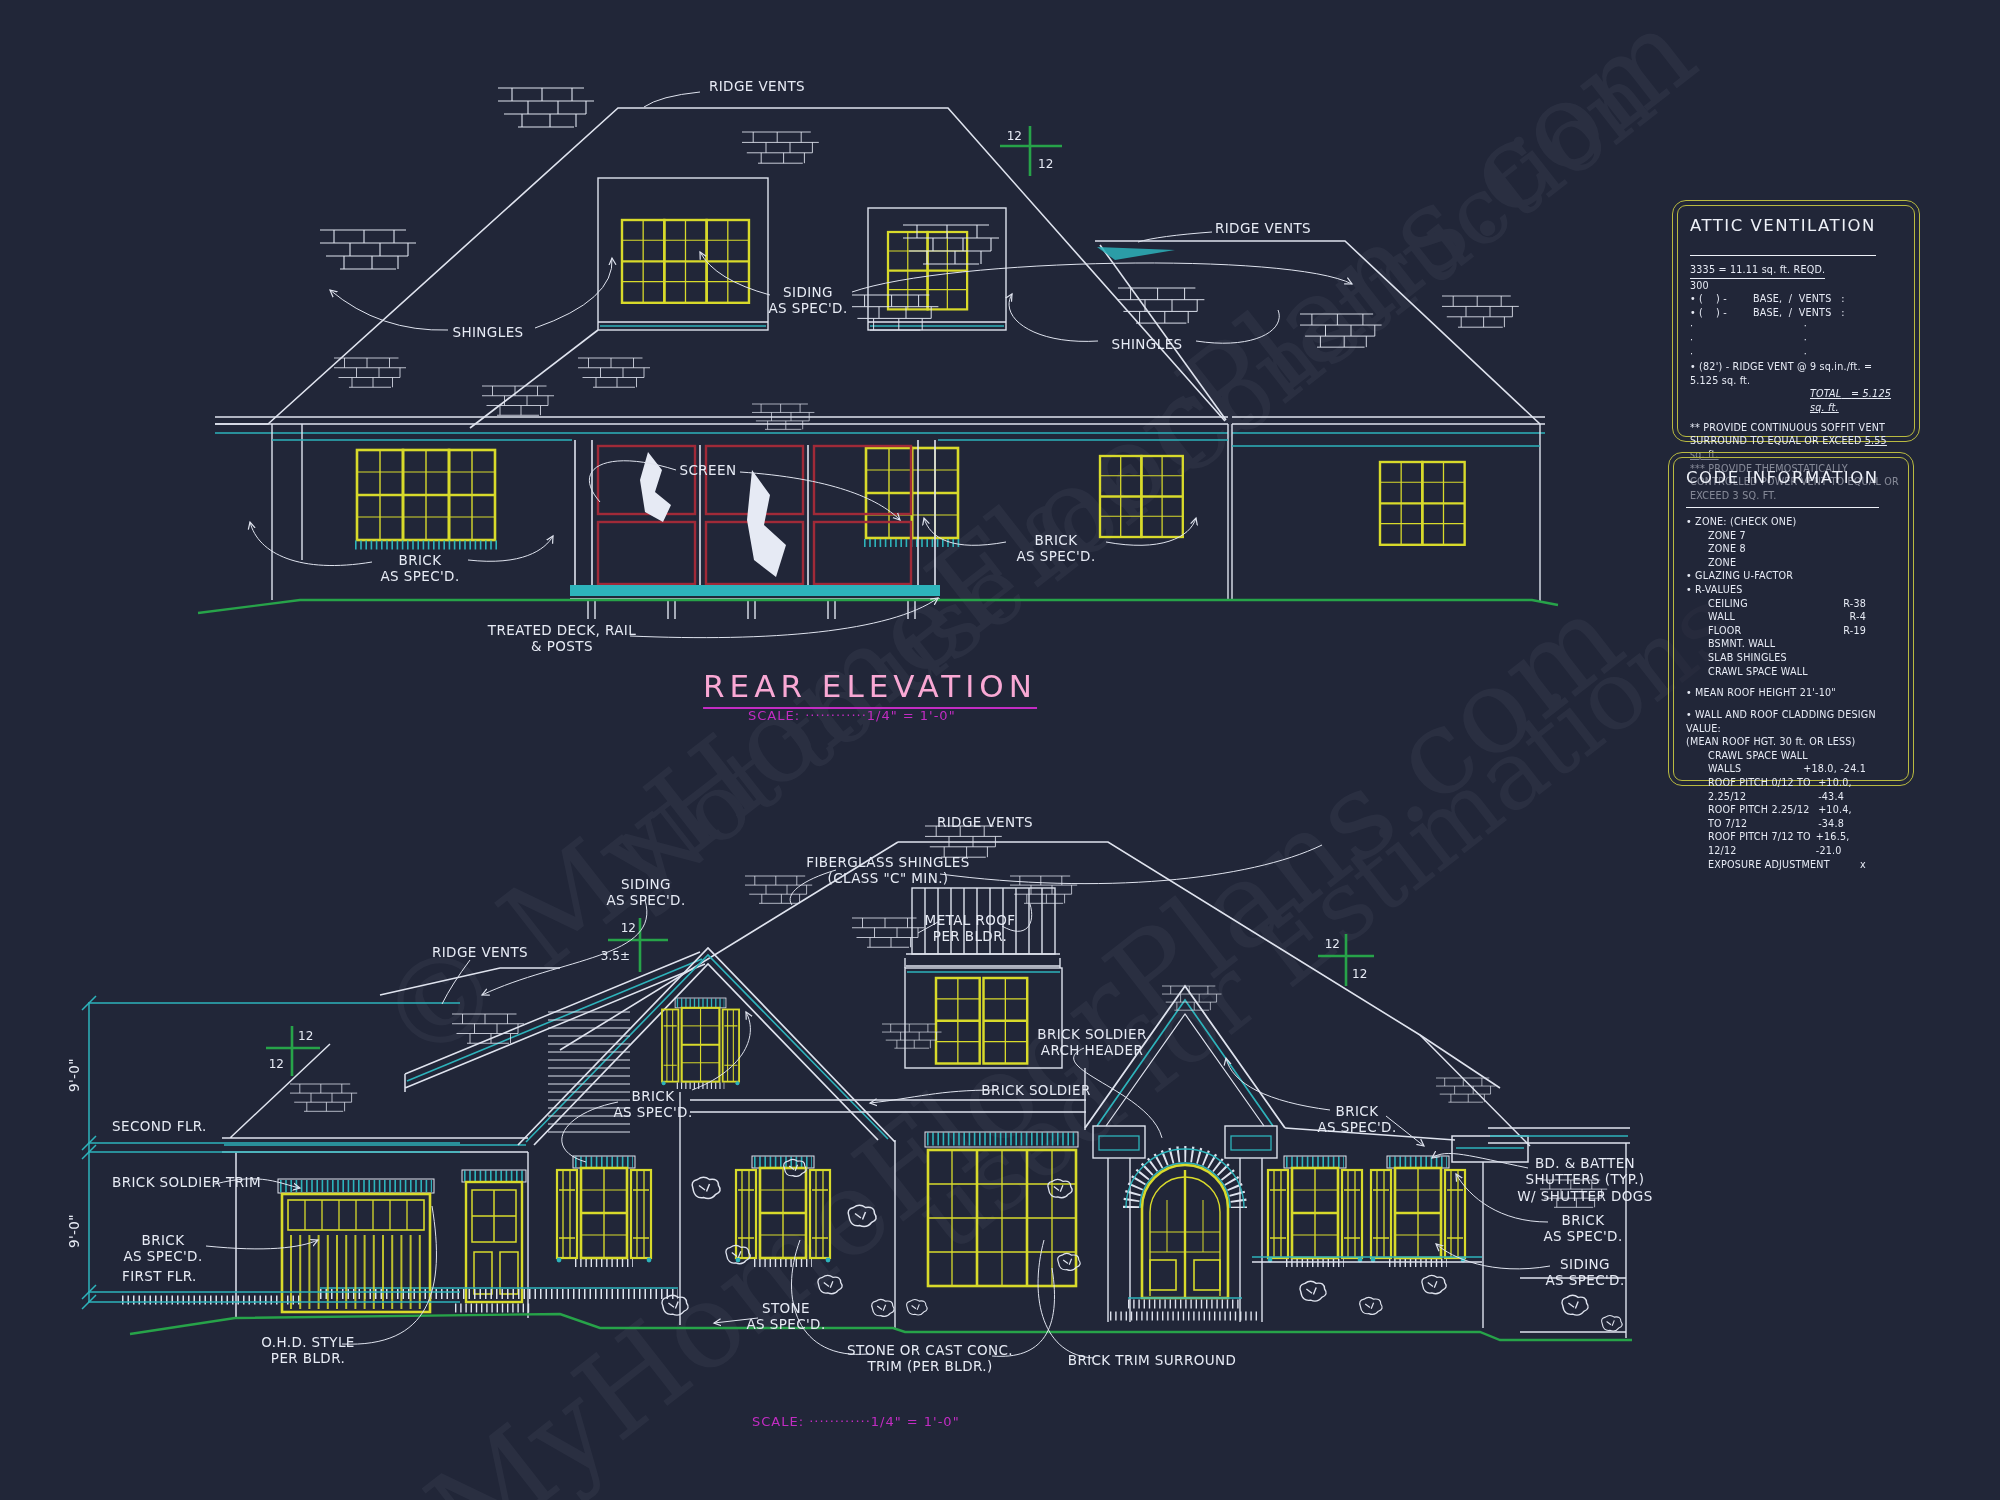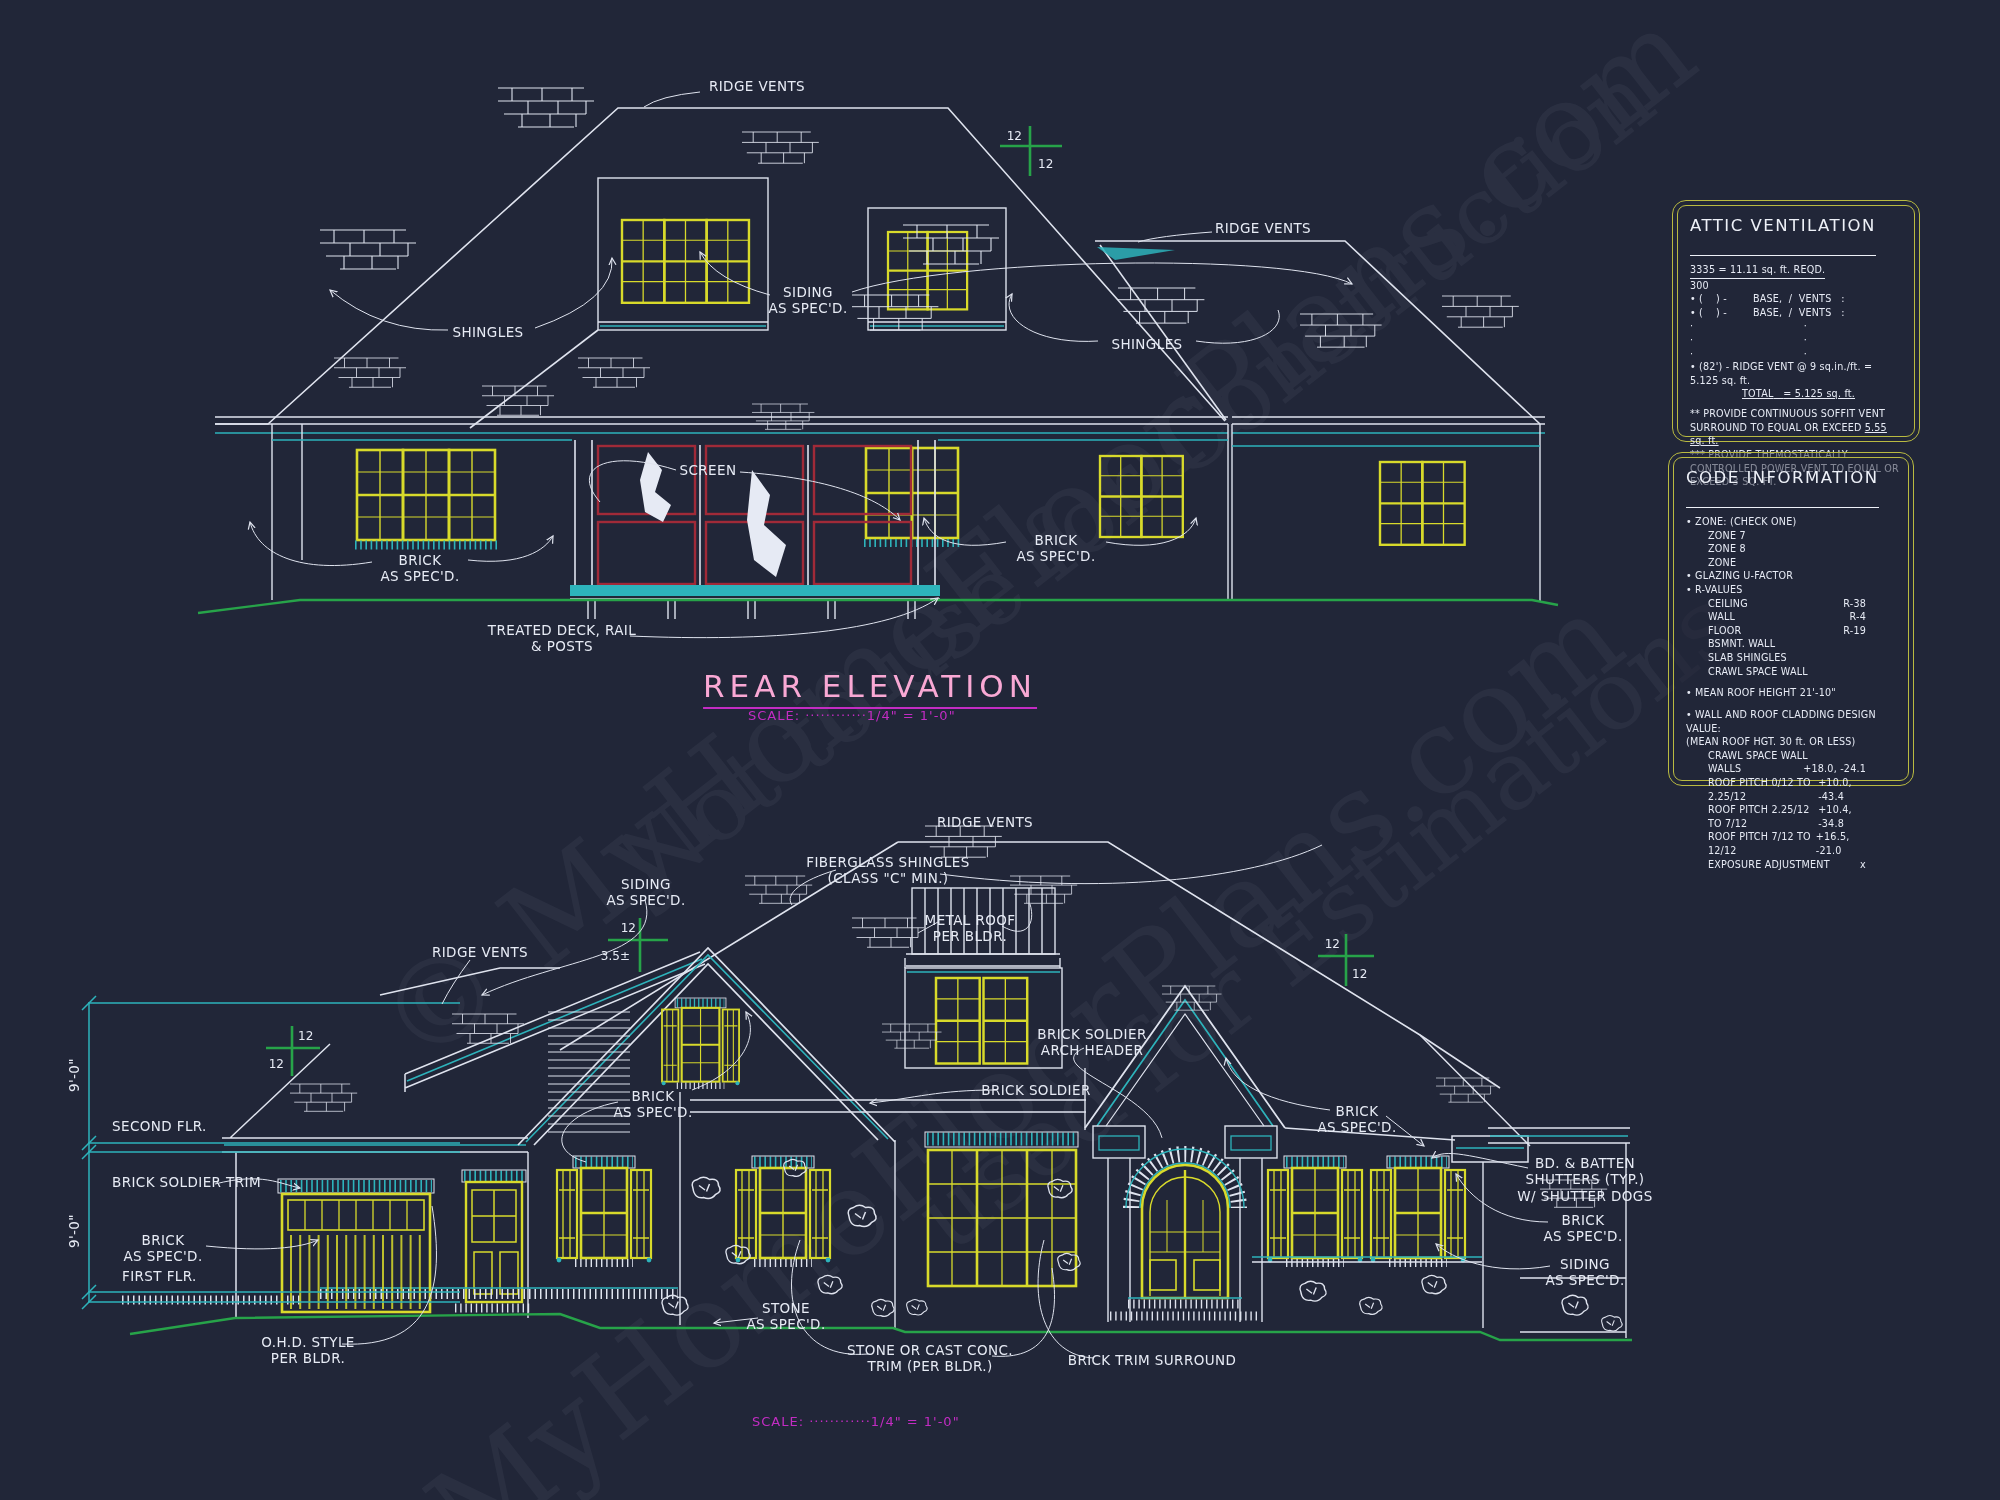--- a/index.html
+++ b/index.html
@@ -15,21 +15,21 @@
   .title{position:absolute;color:#f9a8d4;font-size:31px;letter-spacing:5px;
          border-bottom:2px solid #c32cc3;padding-bottom:3px;transform:translateX(-50%);white-space:nowrap;}
   .scale{position:absolute;color:#c32cc3;font-size:13px;letter-spacing:1px;white-space:nowrap;}
   .panel{position:absolute;border:1.6px solid #b9ba41;border-radius:14px;padding:4px;background:rgba(33,38,56,.5);}
   .panel .inner{border:1.2px solid #b9ba41;border-radius:9px;height:100%;box-sizing:border-box;
                 padding:10px 12px 8px 12px;}
   .panel h2{margin:0 0 7px 0;font-size:16.5px;font-weight:normal;letter-spacing:1.5px;color:#eef1f8;
             border-bottom:1.6px solid #eef1f8;padding-bottom:20px;display:inline-block;}
   .panel .body{font-size:9.6px;line-height:1.42;letter-spacing:.2px;color:#e7ebf5;}
   .frac-top{border-bottom:1.2px solid #e7ebf5;display:inline-block;padding-bottom:1px;}
-  .tot{margin-left:52px;}
+  .tot{margin-left:120px;font-style:italic;}
   .tot u{text-decoration:underline;}
   .note{margin-top:6px;}
   .u{text-decoration:underline;}
   .row{display:flex;}
   .row .val{margin-left:auto;padding-right:30px;}
   .i1{padding-left:22px;}
   .g{margin-top:8px;}
   .wm{position:absolute;left:0;top:0;pointer-events:none;}
 </style>
 </head>

